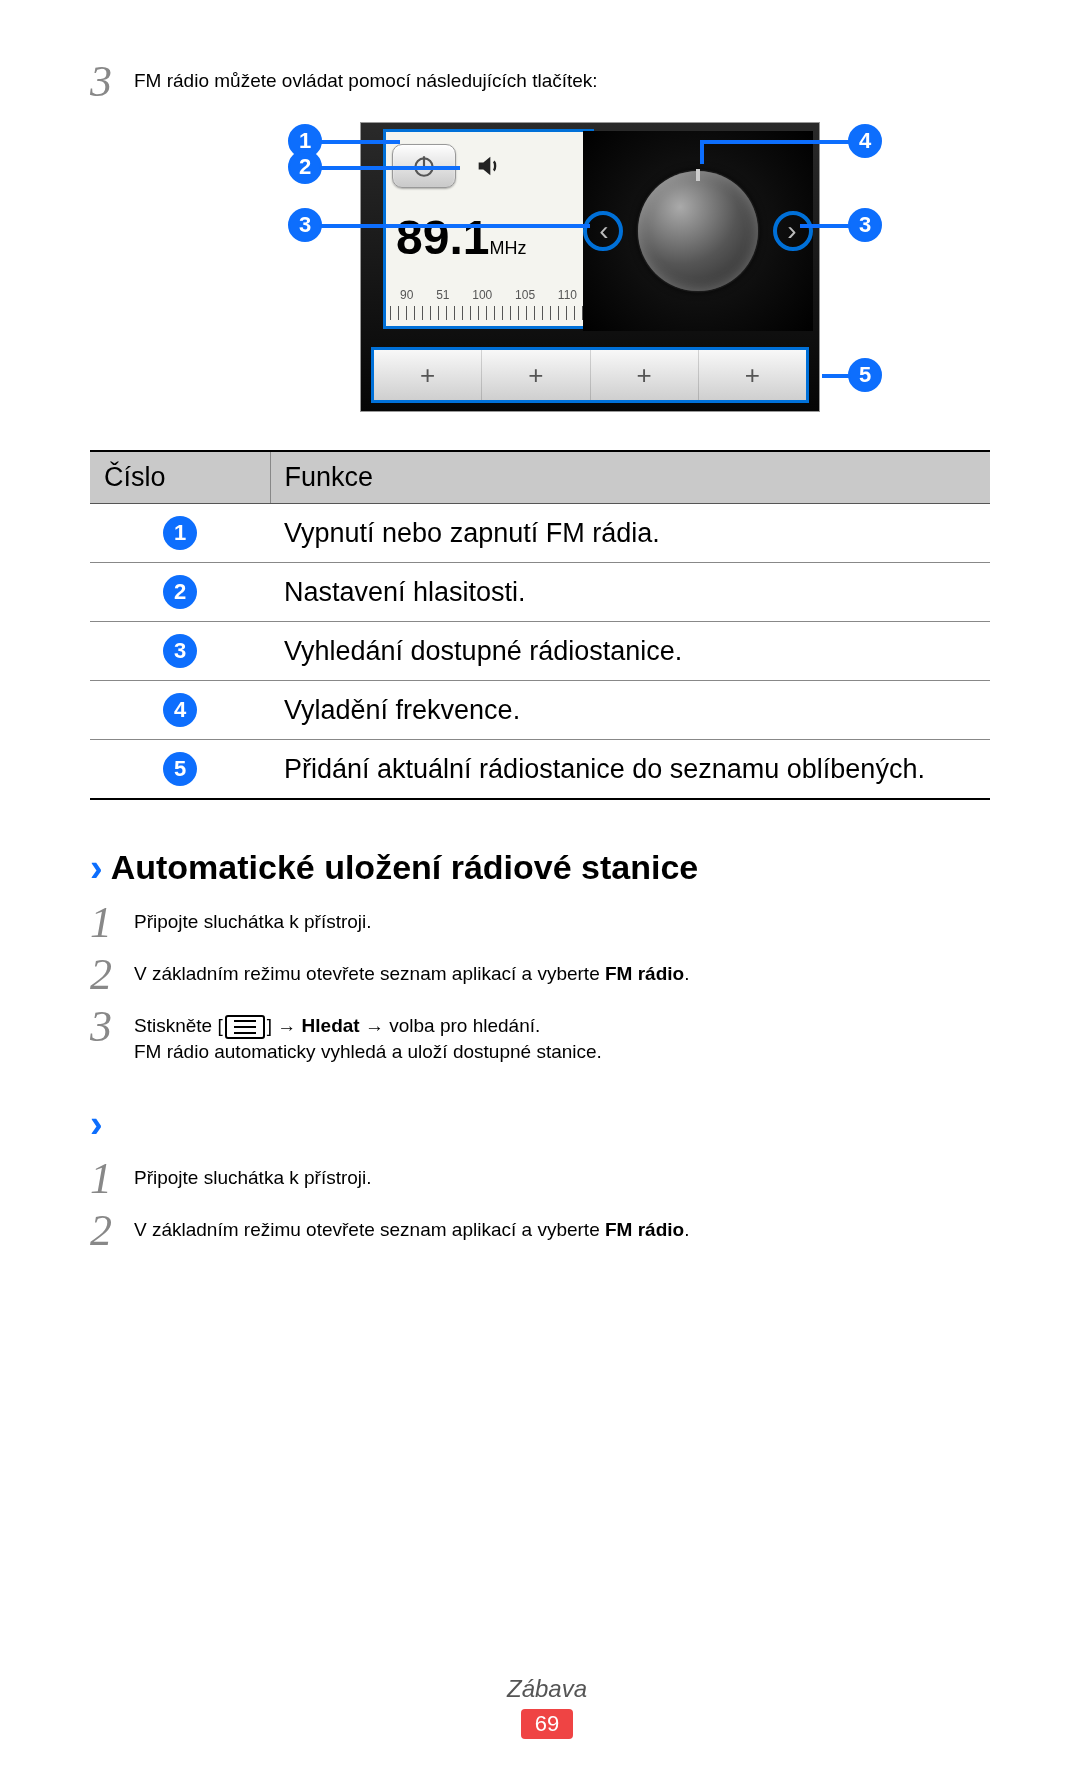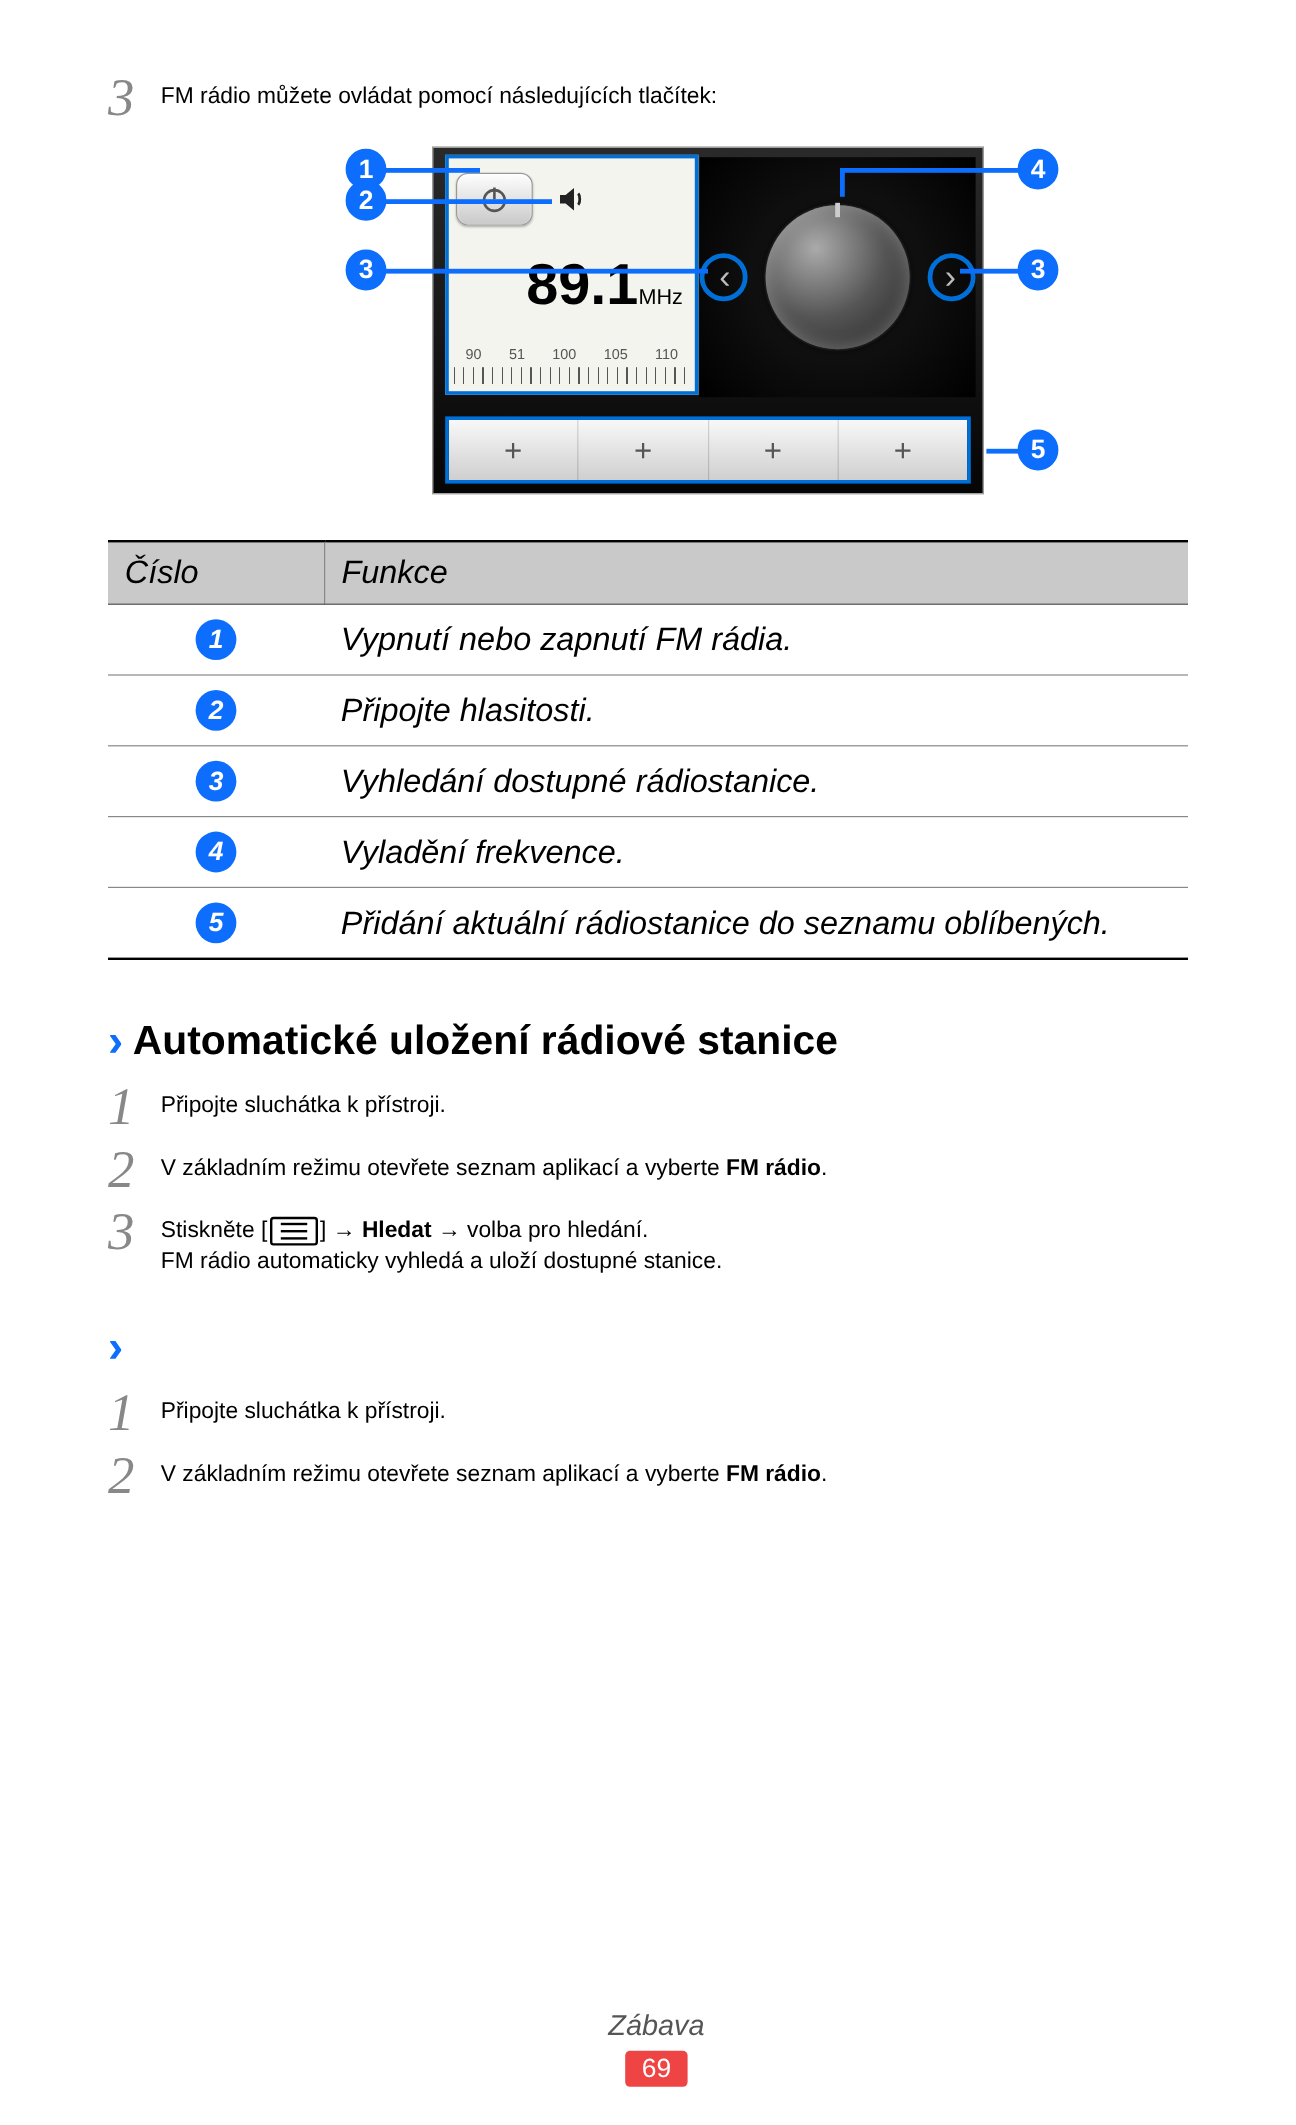--- a/index.html
+++ b/index.html
@@ -28,24 +28,23 @@
 
   
   .diagram-wrap { position: relative; width: 560px; height: 310px; margin: 12px auto 24px auto; }
 
   .radio-box {
     position: absolute; left: 100px; top: 6px; width: 460px; height: 290px;
     background: linear-gradient(#2a2a2a,#050505);
     border: 1px solid #999;
   }
   .display {
-    position: absolute; left: 10px; top: 6px; width: 211px; height: 200px;
+    position: absolute; left: 22px; top: 6px; width: 211px; height: 200px;
     background: #f4f4ef;
     border: 3px solid #0070d8;
-    text-align: right;
   }
   .disp-top { position:absolute; left:6px; top:6px; right:6px; height:56px; display:flex; gap:8px; align-items:center; }
   .pwr-btn {
     width: 64px; height: 44px; border-radius: 10px;
     background: linear-gradient(#fefefe,#c9c9c9);
     border: 1px solid #999;
     display:flex; align-items:center; justify-content:center;
     box-shadow: inset 0 1px 2px rgba(255,255,255,.8), 0 1px 2px rgba(0,0,0,.3);
   }
   .pwr-btn svg { width:26px; height:26px; stroke:#555; }
@@ -102,21 +101,20 @@
     display:flex; align-items:center; justify-content:center;
     border:2px solid #0d6efd;
   }
   .lead { position:absolute; height:4px; background:#0d6efd; }
   .leadv { position:absolute; width:4px; background:#0d6efd; }
 
   
   table.func {
     width: 100%; border-collapse: collapse; font-size: 27px;
     margin-bottom: 48px;
-    font-style: italic;
   }
   table.func th { background:#c9c9c9; font-weight:normal; text-align:left; padding:10px 14px; border-top:2px solid #000; border-bottom:1px solid #555; }
   table.func th:first-child { width:180px; border-right:1px solid #888; }
   table.func td { padding:12px 14px; border-bottom:1px solid #888; vertical-align:middle; }
   table.func td:first-child { text-align:center; border-right:none; }
   table.func tr:last-child td { border-bottom:2px solid #000; }
   .num-badge {
     display:inline-flex; width:34px; height:34px; border-radius:50%;
     background:#0d6efd; color:#fff; font-weight:bold; font-size:22px;
     align-items:center; justify-content:center;
@@ -221,21 +219,21 @@
       <tr>
     <th>Číslo</th>
     <th>Funkce</th>
   </tr>
   <tr>
         <td><span class="num-badge">1</span></td>
         <td>Vypnutí nebo zapnutí FM rádia.</td>
       </tr>
   <tr>
         <td><span class="num-badge">2</span></td>
-        <td>Připojte hlasitosti.</td>
+        <td>Nastavení hlasitosti.</td>
       </tr>
   <tr>
         <td><span class="num-badge">3</span></td>
         <td>Vyhledání dostupné rádiostanice.</td>
       </tr>
   <tr>
         <td><span class="num-badge">4</span></td>
         <td>Vyladění frekvence.</td>
       </tr>
   <tr>

